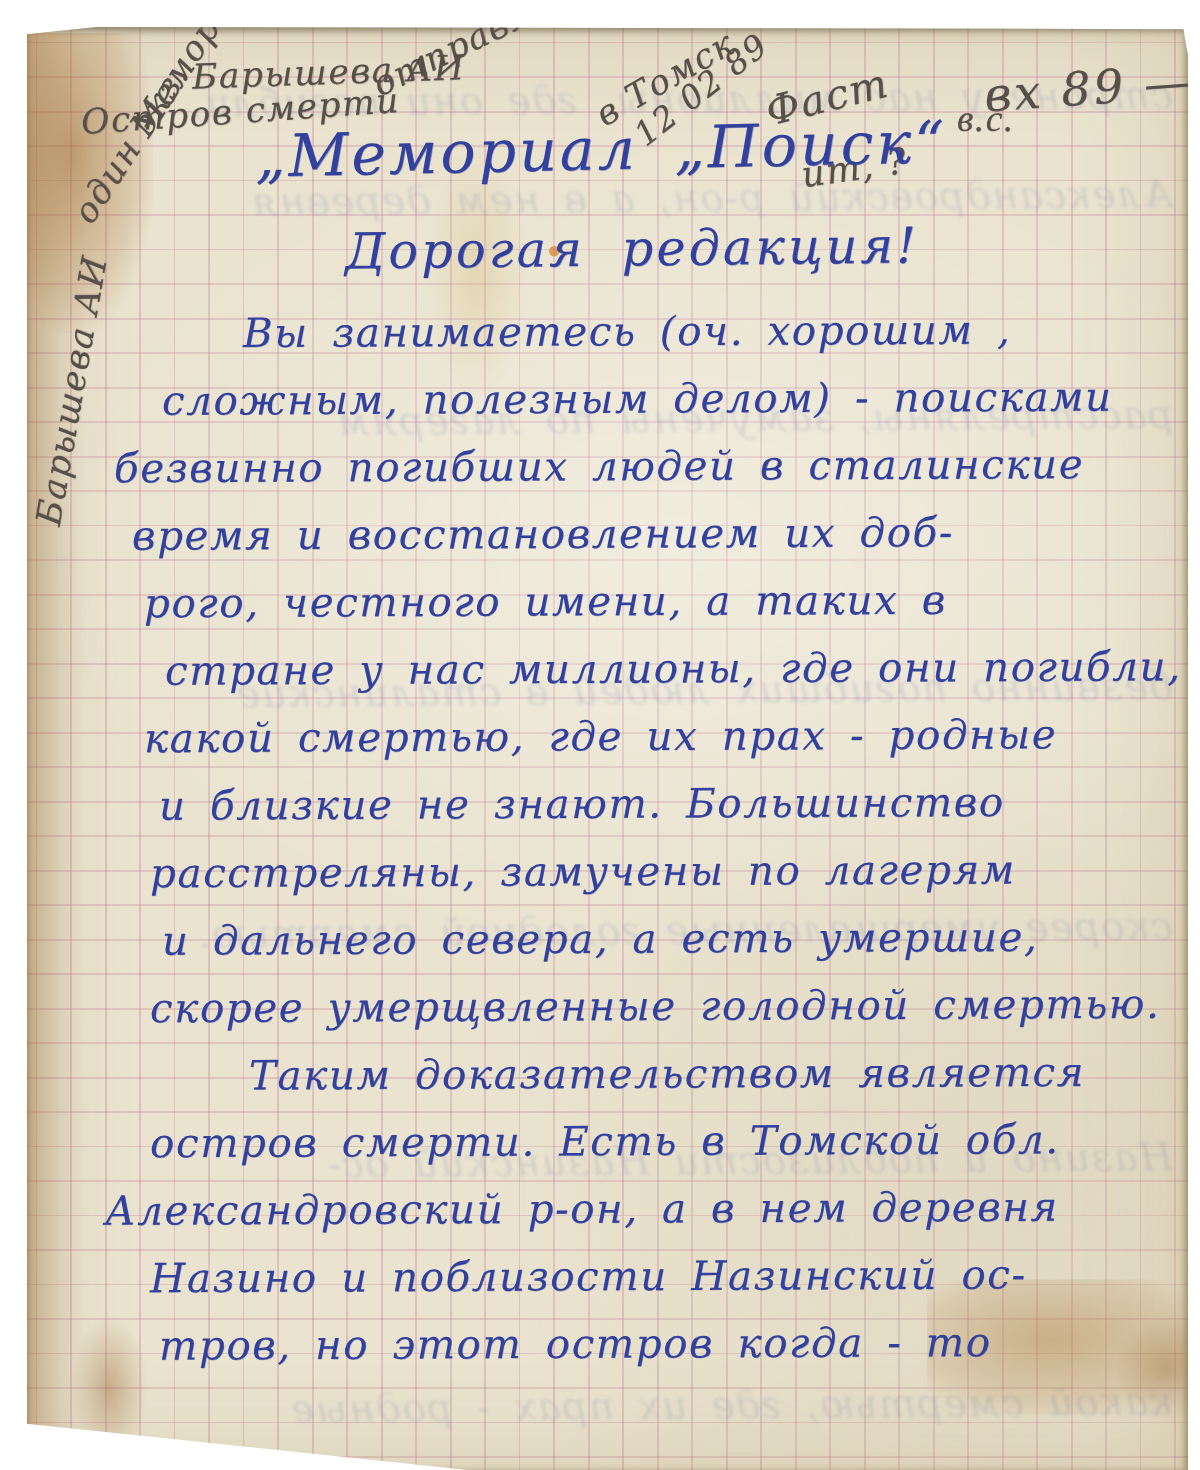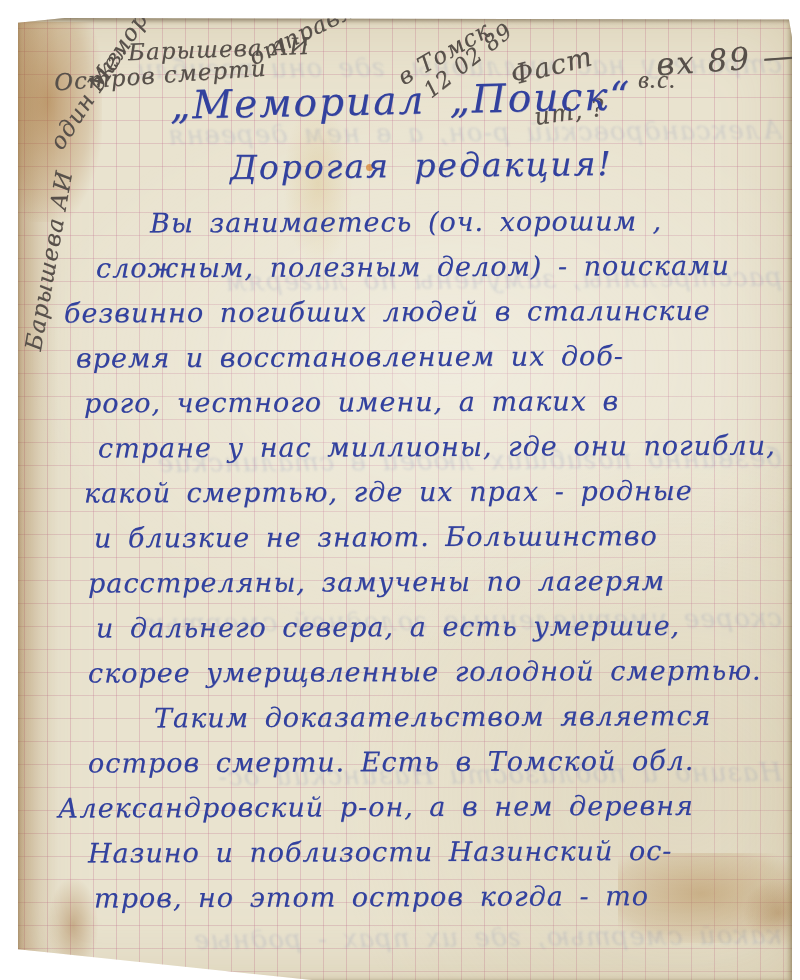--- a/index.html
+++ b/index.html
@@ -49,21 +49,21 @@
   
   .ink{color:#32419e;font-style:italic;}
   #title{
     position:absolute;left:152px;top:60px;font-size:39px;letter-spacing:2px;word-spacing:10px;
     transform:rotate(-1.2deg);text-shadow:.4px .4px 0 rgba(50,65,158,.45);white-space:nowrap;
   }
   #salutation{
     position:absolute;left:212px;top:128px;font-size:33px;letter-spacing:2px;word-spacing:12px;
     transform:rotate(-.6deg);text-shadow:.4px .4px 0 rgba(50,65,158,.4);white-space:nowrap;
   }
-  #body-text{position:absolute;left:0;top:181px;right:0;}
+  #body-text{position:absolute;left:12px;top:181px;right:0;}
   #body-text .line{
     font-size:27px;line-height:45px;letter-spacing:1px;word-spacing:6px;
     white-space:nowrap;text-shadow:.3px .3px 0 rgba(50,65,158,.38);
     transform:rotate(-.25deg);
   }
   #body-text .line:nth-child(1){margin-left:132px;}
   #body-text .line:nth-child(2){margin-left:78px;}
   #body-text .line:nth-child(3){margin-left:46px;}
   #body-text .line:nth-child(4){margin-left:58px;}
   #body-text .line:nth-child(5){margin-left:66px;}

